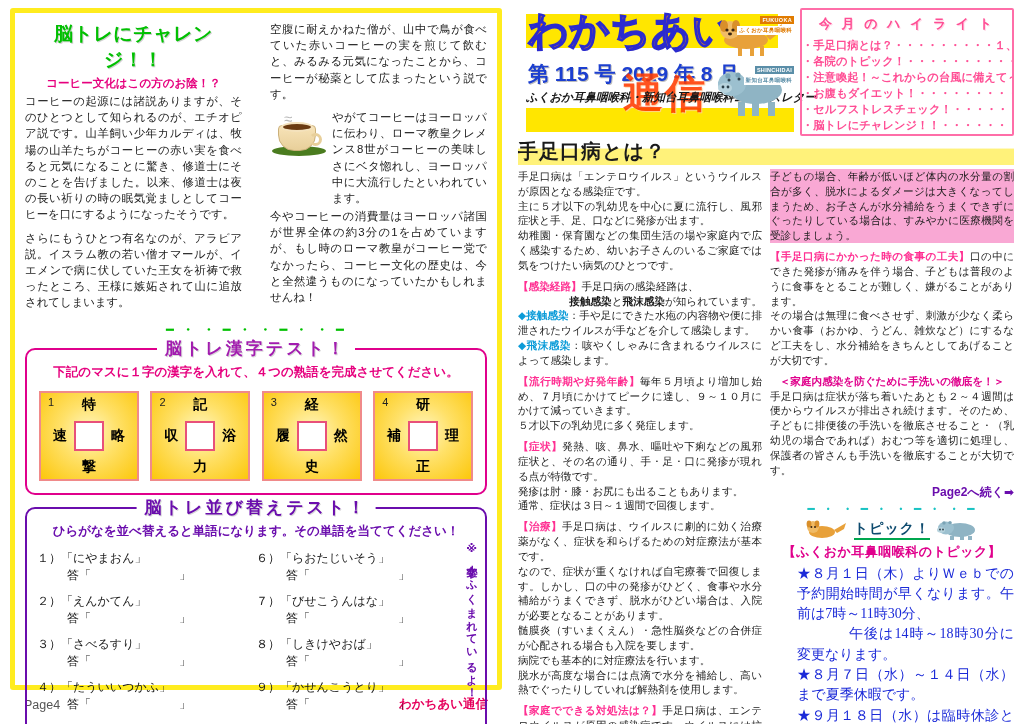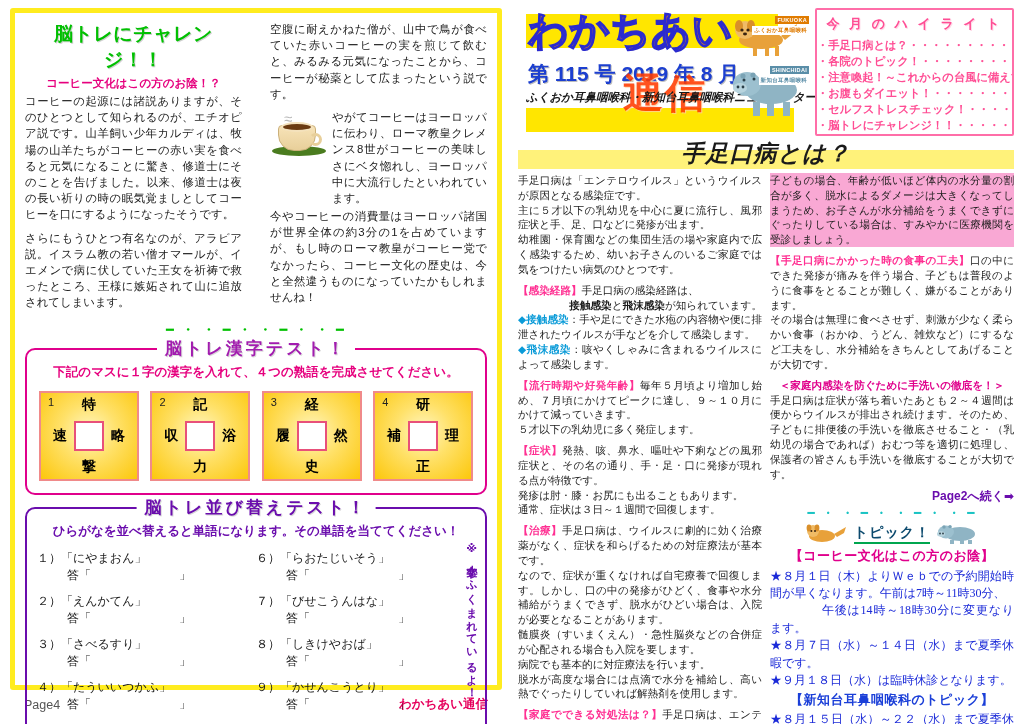--- a/index.html
+++ b/index.html
@@ -175,36 +175,36 @@
   .mh-mascots { position:absolute; right:0; top:2px; width:78px; height:112px; }
   .mascot-dog { position:absolute; top:0; left:0; width:78px; height:48px; }
   .mascot-hippo { position:absolute; top:50px; left:0; width:78px; height:58px; }
   .m-label {
     position:absolute; font-size:5.5px; font-weight:bold; color:#fff;
     background:#e07b00; padding:1px 2px; letter-spacing:0.3px;
   }
   .m-label2 { background:#5a8ea8; }
 
   .highlight-box {
-    width:199px; border:2px solid #ff6ea8; border-radius:2px;
+    width:214px; border:2px solid #ff6ea8; border-radius:2px;
     padding:5px 0 7px; position:relative;
   }
   .hb-title {
     text-align:center; color:#ff4d94; font-weight:bold; font-size:13px;
     letter-spacing:3px; margin-bottom:4px; text-shadow:1px 1px 0 #ffd9e7;
   }
   .hb-item {
     color:#ff4d94; font-weight:bold; font-size:11.3px; line-height:1.42;
     white-space:nowrap; overflow:hidden;
   }
 
   .section-title {
-    text-align:center; font-size:23px; font-weight:bold; color:#1a1a1a;
+    font-size:20px; font-weight:bold; color:#1a1a1a;
     background:linear-gradient(to bottom, #fff 0%, #fff 38%, #fff27a 40%, #fff27a 100%);
-    display:block; letter-spacing:1px; margin: 2px 0 4px; font-style: italic;
+    display:block; letter-spacing:1px; margin: 2px 0 4px;
   }
   .rp-cols { display:flex; gap:8px; }
   .rp-col { width:50%; }
   .rbody {
     font-size:10.6px; line-height:1.40; color:#1a1a1a; text-align:justify;
   }
   .rbody p { margin-bottom:6px; }
   .tag { color:#ff2f92; font-weight:bold; }
   .tag-b { color:#0a9bd8; font-weight:bold; }
   .u-bold { font-weight:bold; text-decoration:none; }
@@ -223,22 +223,23 @@
     color:#0c4a6e; font-weight:bold; font-size:14px; letter-spacing:1px;
     border-bottom:2px solid #00a64f;
   }
   .topic-h2 {
     text-align:center; font-size:13px; font-weight:bold; color:#e0008c;
     letter-spacing:0.5px; margin:2px 0 2px;
     font-family:"Liberation Serif", serif;
   }
   .topic-h2.blue { color:#1b3fd8; }
   .topic-line {
-    font-size:12px; color:#1b2ad8; line-height:1.45;
+    font-size:14px; color:#1b2ad8; line-height:1.45;
     font-family:"Liberation Serif", serif;
+    margin-left:27px;
   }
   .topic-line.indent { text-indent: 52px; }
 </style>
 </head>
 <body>
 
 <div class="sheet">
 
   <div class="page-left">
     <div class="yellow-frame">
@@ -550,21 +551,21 @@
             <circle cx="4" cy="11.5" r="0.9" fill="#2b3f48"></circle>
             <circle cx="7" cy="11.5" r="0.9" fill="#2b3f48"></circle>
             <circle cx="8" cy="5" r="1.7" fill="#7aa3b5"></circle>
             <circle cx="14" cy="4.6" r="1.7" fill="#7aa3b5"></circle>
             <rect x="14" y="18" width="4" height="4" fill="#8fb4c4"></rect>
             <rect x="24" y="18" width="4" height="4" fill="#8fb4c4"></rect>
             <rect x="32" y="18" width="4" height="4" fill="#8fb4c4"></rect>
           </svg>
         </div>
 
-        <div class="topic-h2">【コーヒー文化はこの方のお陰】</div>
+        <div class="topic-h2">【ふくおか耳鼻咽喉科のトピック】</div>
         <div class="topic-line">★８月１日（木）よりＷｅｂでの予約開始時間が早くなります。午前は7時～11時30分、</div>
         <div class="topic-line indent">午後は14時～18時30分に変更なります。</div>
         <div class="topic-line">★８月７日（水）～１４日（水）まで夏季休暇です。</div>
         <div class="topic-line">★９月１８日（水）は臨時休診となります。</div>
 
         <div class="topic-h2 blue">【新知台耳鼻咽喉科のトピック】</div>
         <div class="topic-line">★８月１５日（水）～２２（水）まで夏季休暇です。</div>
 
       </div>
     </div>

